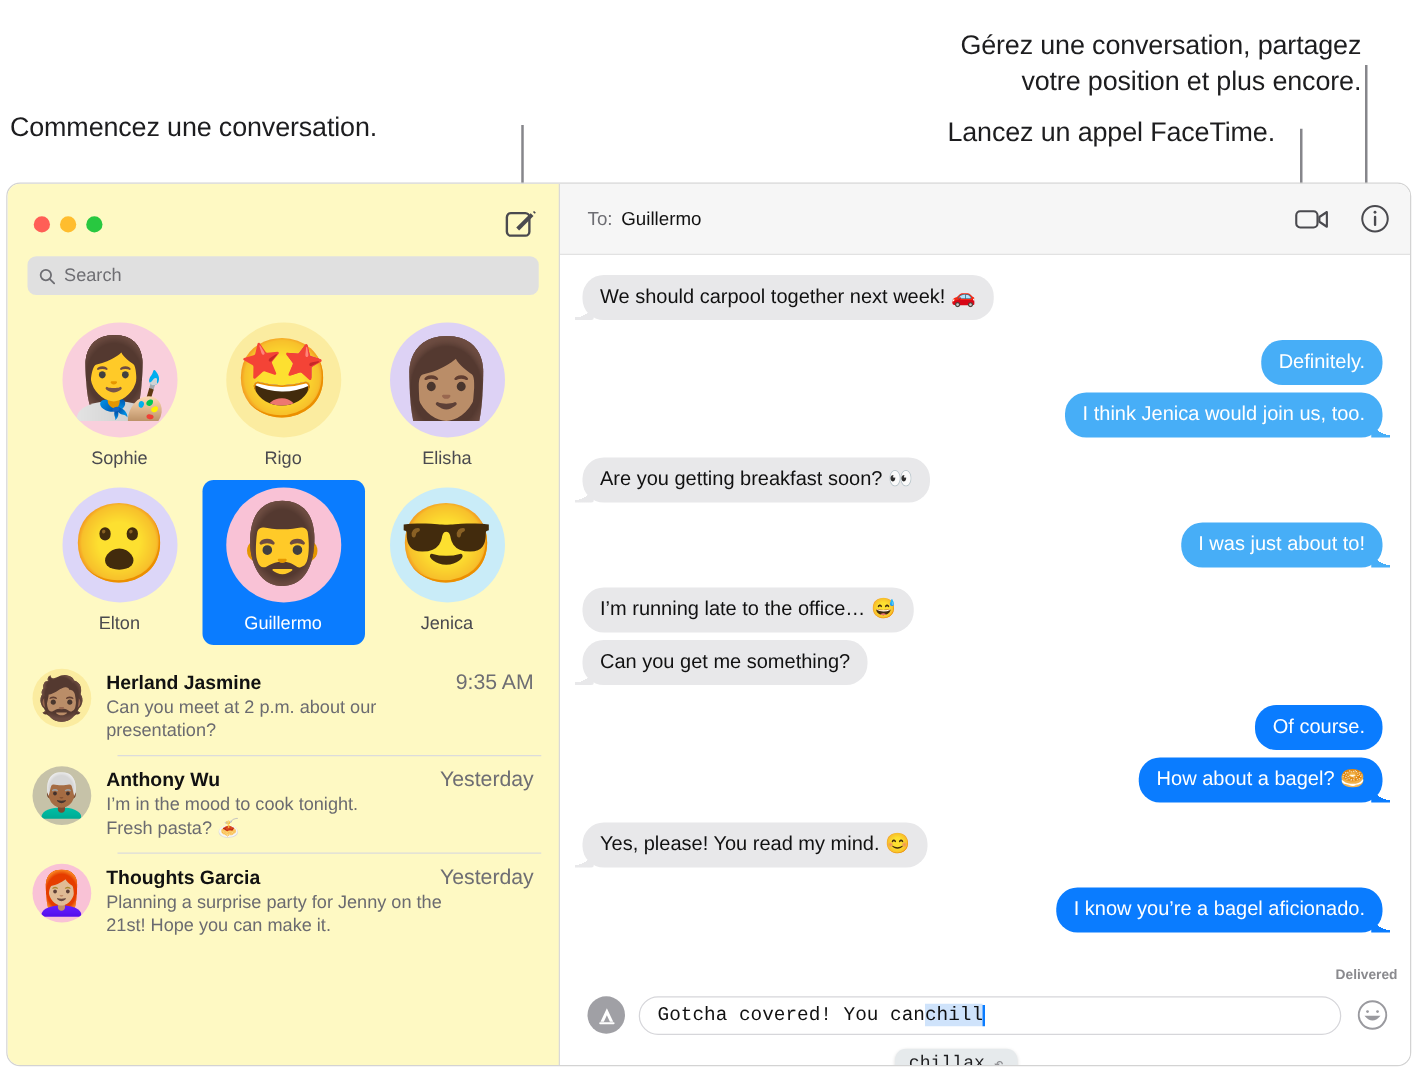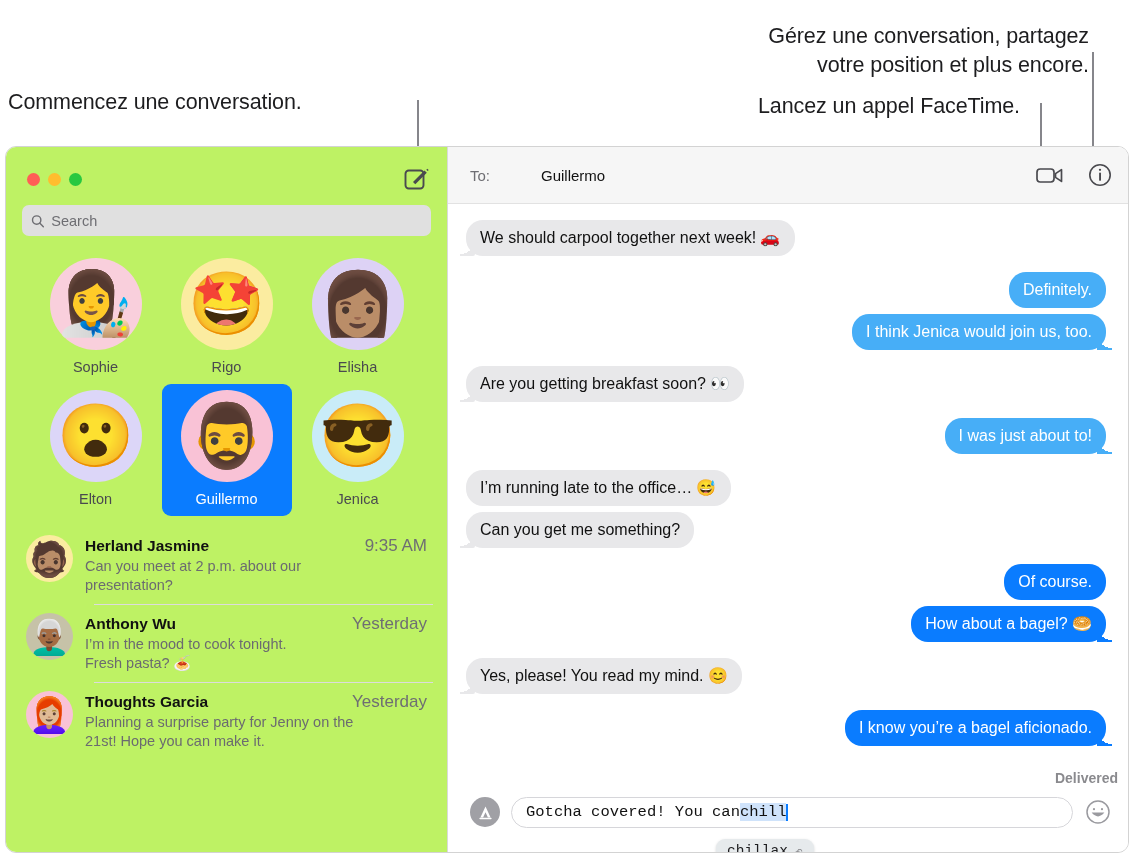--- a/index.html
+++ b/index.html
@@ -38,21 +38,21 @@
     border-radius: 11px;
     background: #ffffff;
     border: 1px solid #d3d3d3;
     overflow: hidden;
     display: flex;
   }
 
   
   #sidebar {
     width: 442px;
-    background: #bef264;
+    background: #fef9c3;
     border-right: 1px solid #d9d9d9;
     display: flex;
     flex-direction: column;
     position: relative;
   }
   #titlebar {
     height: 58px;
     position: relative;
     flex: 0 0 auto;
   }
@@ -160,21 +160,20 @@
     min-width: 0;
   }
   #chat-header {
     height: 57px;
     background: rgba(244,244,245,0.86);
     border-bottom: 1px solid #e2e2e2;
     display: flex; align-items: center;
     padding: 0 14px 0 22px;
     position: absolute; top: 0; left: 0; right: 0;
     z-index: 5;
-    gap: 44px;
   }
   #to-label { font-size: 15px; color: #6e6e73; margin-right: 7px; }
   #to-name { font-size: 15px; color: #111; }
   #chat-header-actions {
     margin-left: auto; display: flex; align-items: center; gap: 22px;
   }
   .hdr-btn { width: 28px; height: 28px; cursor: pointer; display: flex; align-items: center; justify-content: center; }
 
   #messages {
     flex: 1 1 auto;
@@ -218,21 +217,21 @@
     right: -6px;
     background: radial-gradient(circle at 100% 0, transparent 15px, #47aef7 15px);
   }
   .bubble.out.tail.vivid::after {
     right: -6px;
     background: radial-gradient(circle at 100% 0, transparent 15px, #0a7cff 15px);
   }
 
   #delivered {
     text-align: right;
-    font-size: 14px;
+    font-size: 11px;
     color: #8a8a8e;
     padding: 5px 10px 0 12px;
     font-weight: bold;
   }
 
   
   #composer {
     flex: 0 0 auto;
     height: 66px;
     display: flex; align-items: center;

